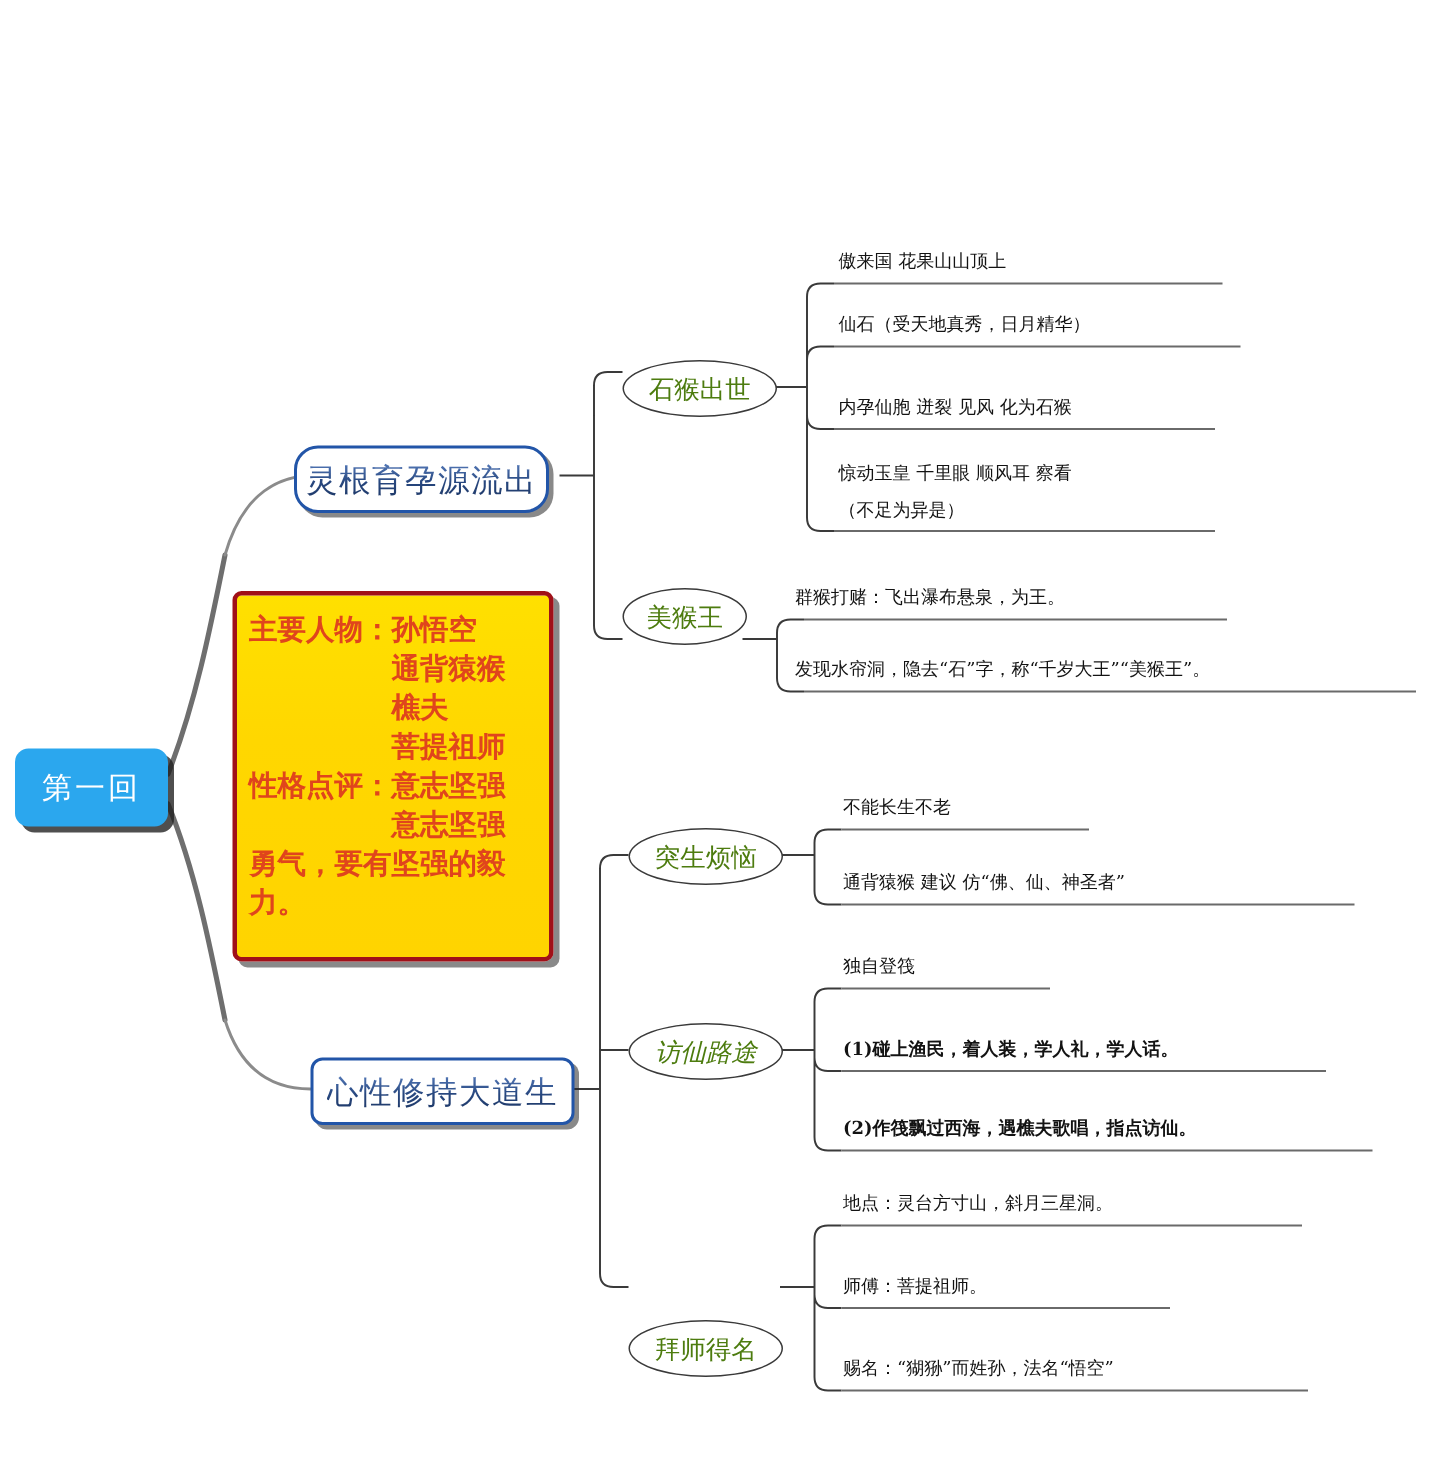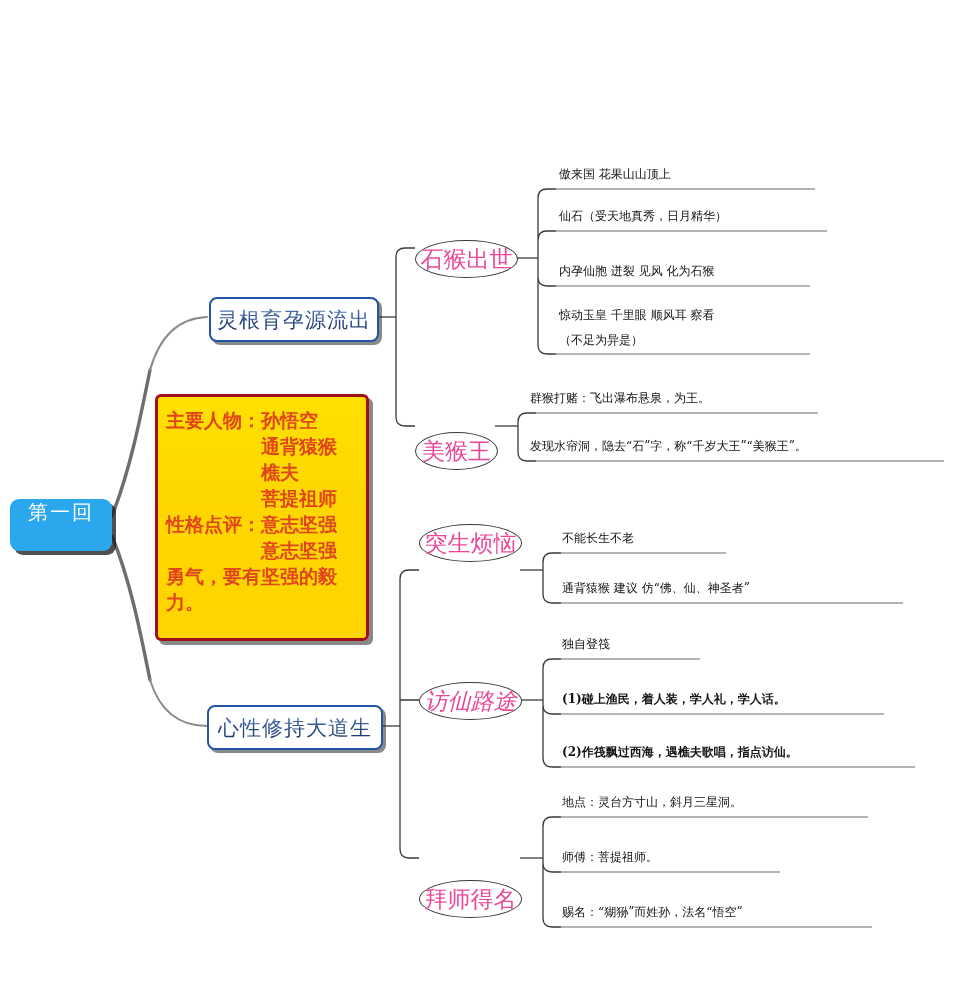--- a/index.html
+++ b/index.html
@@ -34,21 +34,21 @@
   .root-node {
     position: absolute;
     left: 10px;
     top: 499px;
     width: 102px;
     height: 52px;
     background: #2BA7EE;
     border-radius: 9px;
     box-shadow: 4px 4px 0 0 rgba(30,30,30,0.78);
     display: flex;
-    align-items: flex-start;
+    align-items: center;
     justify-content: center;
     z-index: 6;
   }
   .root-node .label {
     color: #ffffff;
     font-size: 20px;
     letter-spacing: 2px;
     font-family: "DejaVu Serif", "Liberation Serif", serif;
     white-space: nowrap;
   }
@@ -69,21 +69,21 @@
     font-family: "DejaVu Serif", "Liberation Serif", serif;
     font-size: 21px;
     color: #2A4E8E;
     white-space: nowrap;
     letter-spacing: 1px;
     background: linear-gradient(180deg, #5d83c4 0%, #27477f 55%, #1d3663 100%);
     -webkit-background-clip: text;
     background-clip: text;
     -webkit-text-fill-color: transparent;
   }
-  #l1-a { left: 209px; top: 297px; width: 166px; height: 41px; }
+  #l1-a { left: 196px; top: 297px; width: 166px; height: 41px; border-radius: 16px; }
   #l1-b { left: 207px; top: 705px; width: 172px; height: 41px; }
 
   
   .note-box {
     position: absolute;
     left: 155px;
     top: 394px;
     width: 214px;
     height: 247px;
     background: linear-gradient(180deg, #FFE000 0%, #FFD700 40%, #FFD400 100%);
@@ -110,22 +110,22 @@
     border: 1.4px solid #3a3a3a;
     border-radius: 50%;
     background: #ffffff;
     display: flex;
     align-items: center;
     justify-content: center;
     z-index: 5;
   }
   .ellipse-node .label {
     font-family: "DejaVu Serif", "Liberation Serif", serif;
-    font-size: 23px;
-    color: #ec4899;
+    font-size: 17px;
+    color: #4d7c0f;
     white-space: nowrap;
   }
 
   
   .leaf {
     position: absolute;
     z-index: 5;
   }
   .leaf .leaf-text {
     font-family: "DejaVu Serif", "Liberation Serif", serif;
@@ -216,24 +216,24 @@
   <div class="l1-node" id="l1-a">
     <span class="label">灵根育孕源流出</span>
   </div>
   <div class="l1-node" id="l1-b">
     <span class="label">心性修持大道生</span>
   </div>
 
   <div class="ellipse-node" style="left:415px; top:240px; width:101px; height:36px;">
     <span class="label">石猴出世</span>
   </div>
-  <div class="ellipse-node" style="left:415px; top:432px; width:81px; height:36px;">
+  <div class="ellipse-node" style="left:415px; top:392px; width:81px; height:36px;">
     <span class="label">美猴王</span>
   </div>
-  <div class="ellipse-node" style="left:419px; top:524px; width:101px; height:36px;">
+  <div class="ellipse-node" style="left:419px; top:552px; width:101px; height:36px;">
     <span class="label">突生烦恼</span>
   </div>
   <div class="ellipse-node" style="left:419px; top:682px; width:101px; height:36px;font-style:italic;">
     <span class="label">访仙路途</span>
   </div>
   <div class="ellipse-node" style="left:419px; top:880px; width:101px; height:36px;">
     <span class="label">拜师得名</span>
   </div>
 
   <div class="leaf" style="left:559px; top:162px;">

